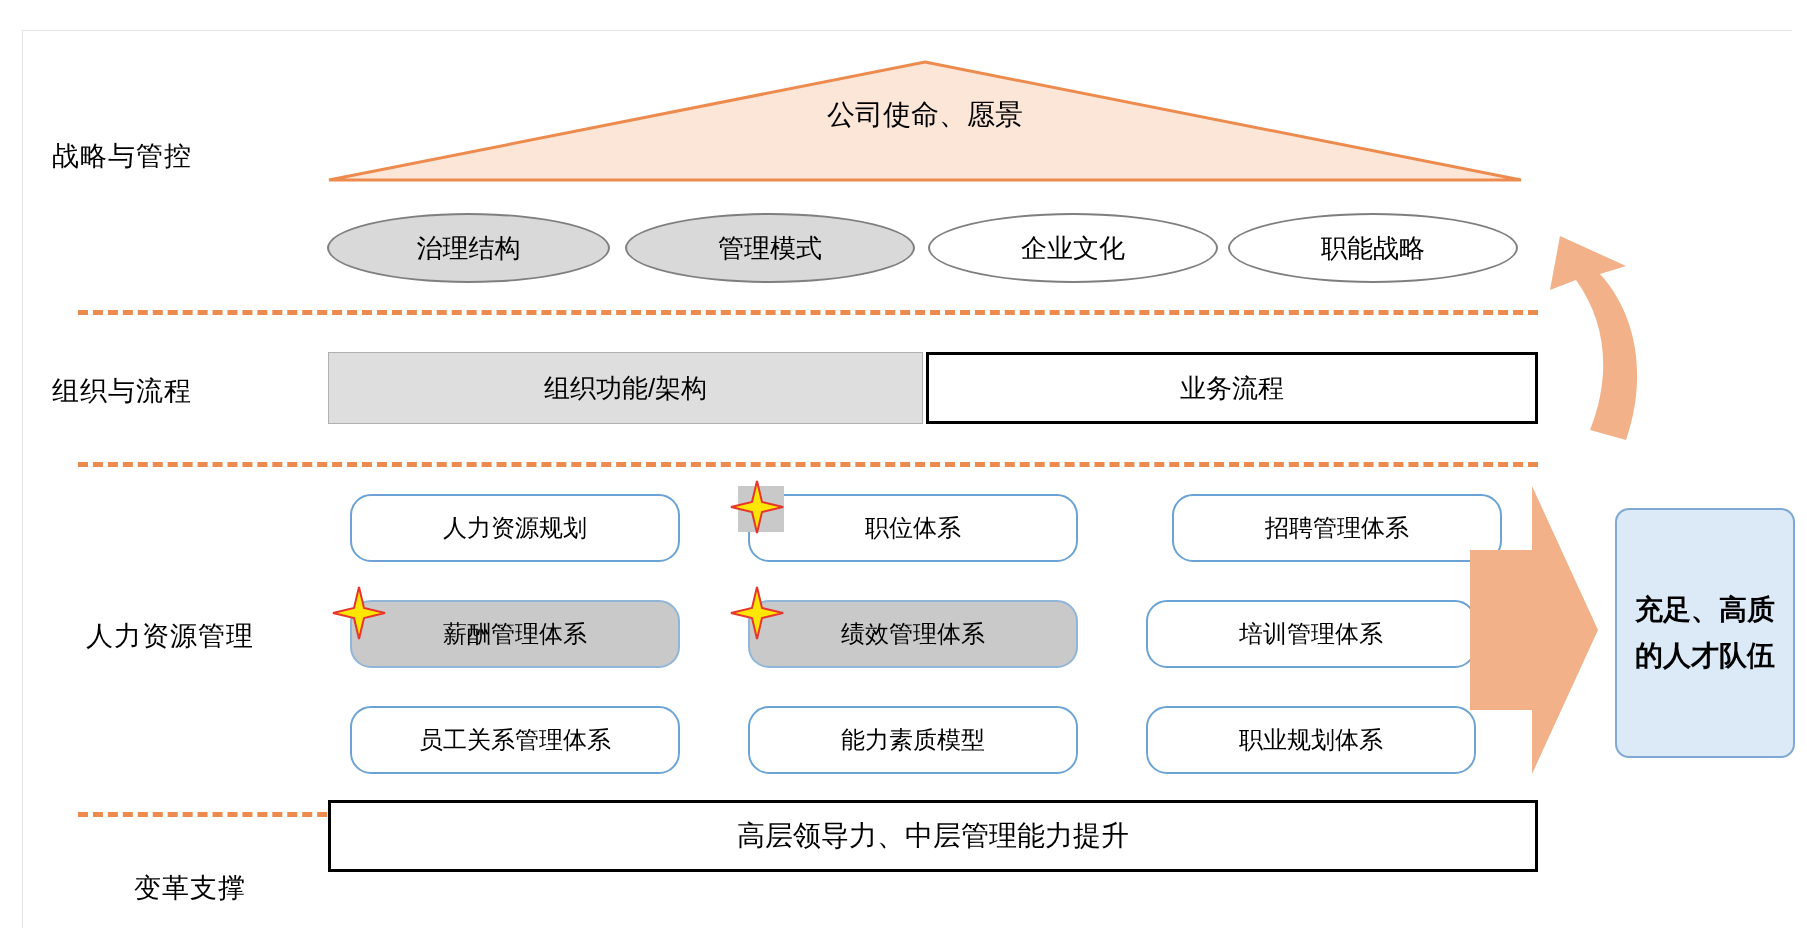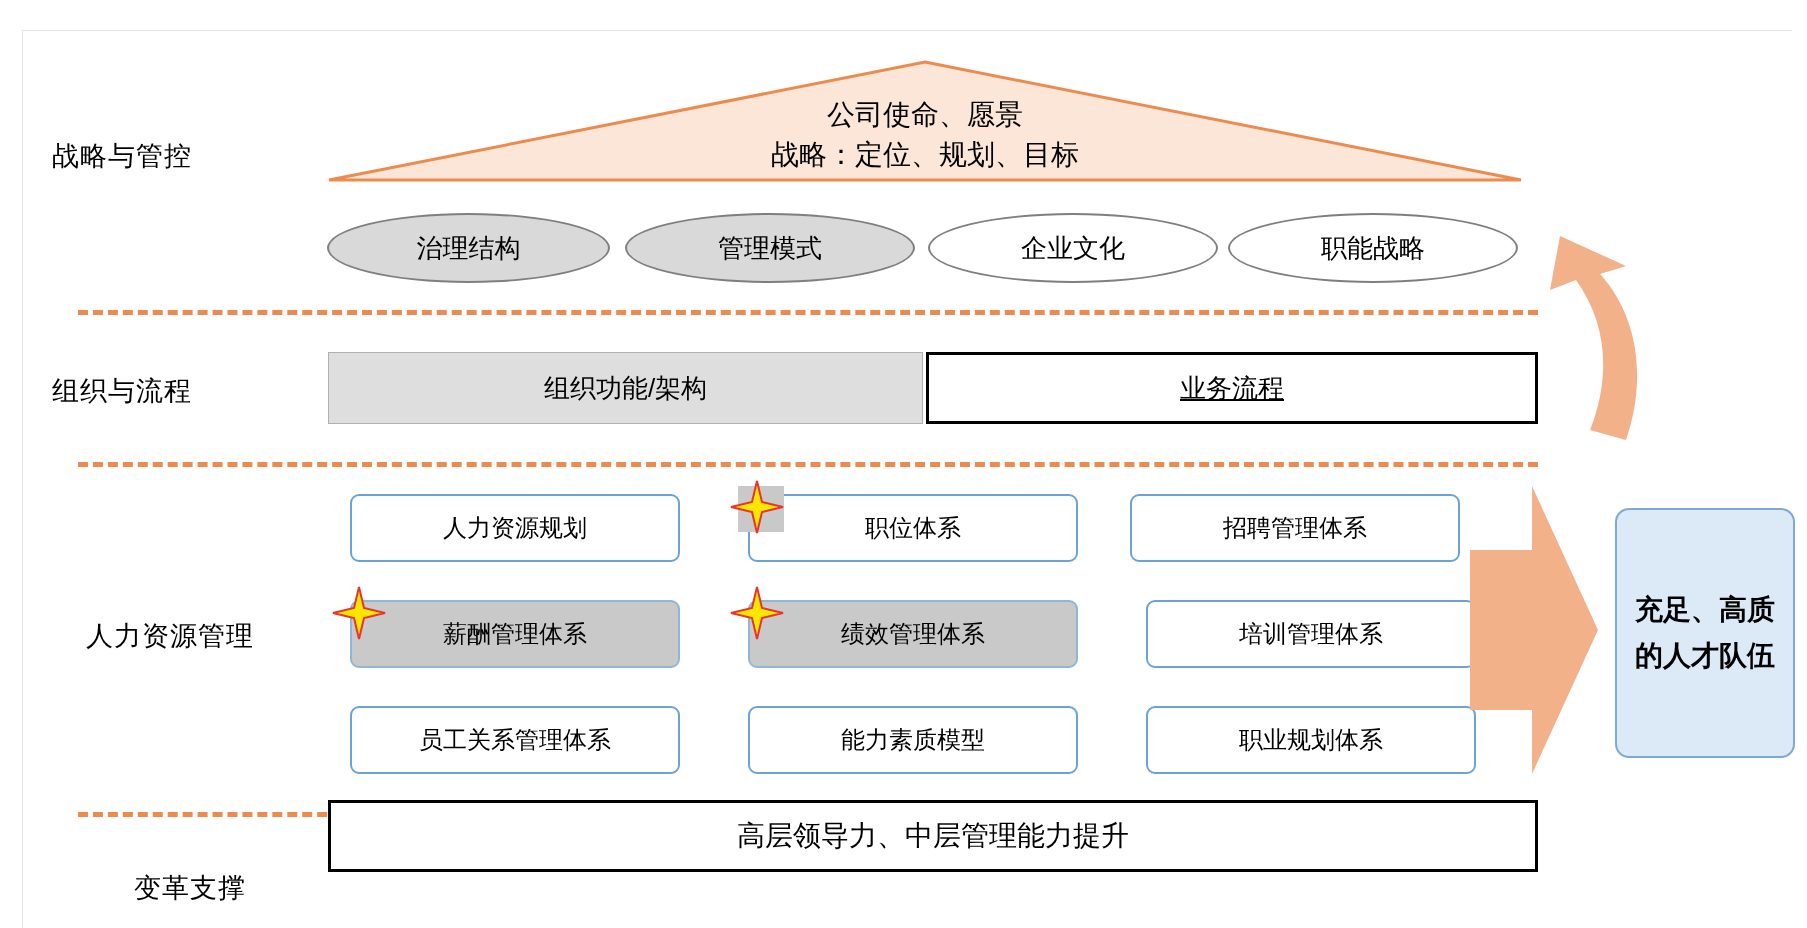--- a/index.html
+++ b/index.html
@@ -106,21 +106,21 @@
     border: 3px solid #000000;
   }
 
   
   .card {
     position: absolute;
     width: 330px;
     height: 68px;
     box-sizing: border-box;
     border: 2px solid #6ba3d6;
-    border-radius: 9px;
+    border-radius: 21px;
     background: #ffffff;
     display: flex;
     align-items: center;
     justify-content: center;
     font-size: 24px;
   }
   .card.grey {
     background: #c9c9c9;
     border: 2px solid #8fb6d8;
   }
@@ -199,62 +199,61 @@
   <div class="row-label" style="left:52px; top:618px;margin-left:34px;">人力资源管理</div>
   <div class="row-label" style="left:90px; top:870px;margin-left:44px;">变革支撑</div>
 
   <div class="roof">
     <svg width="1200" height="128" viewBox="0 0 1200 128" xmlns="http://www.w3.org/2000/svg">
       <polygon points="600,4 1196,122 4,122" fill="#FBE6D8" stroke="#ED8B4E" stroke-width="3"></polygon>
     </svg>
   </div>
   <div class="roof-text">
     <div>公司使命、愿景</div>
-    <div>战略：定位、规划、目标</div>
   </div>
 
   <div class="ellipse filled" style="left:327px; width:283px;">
     <span>治理结构</span>
   </div>
   <div class="ellipse filled" style="left:625px; width:290px;">
     <span>管理模式</span>
   </div>
   <div class="ellipse" style="left:928px; width:290px;">
     <span>企业文化</span>
   </div>
   <div class="ellipse" style="left:1228px; width:290px;">
     <span>职能战略</span>
   </div>
 
   <div class="dashed" style="top:310px;"></div>
 
   <div class="orgbox grey" style="left:328px; width:595px;">
     <span>组织功能/架构</span>
   </div>
-  <div class="orgbox white" style="left:926px; width:612px;text-decoration:underline;">
+  <div class="orgbox white" style="left:926px; width:612px;">
     <span>业务流程</span>
   </div>
 
   <div class="dashed" style="top:462px;"></div>
 
   <div class="card" style="left:350px; top:494px;">
     <span class="card-label">人力资源规划</span>
   </div>
 
   <div class="card" style="left:748px; top:494px;">
     <span class="star">
       <svg width="58" height="58" viewBox="0 0 58 58" xmlns="http://www.w3.org/2000/svg">
         <rect x="10" y="8" width="46" height="46" fill="#C9C9C9"></rect>
         <polygon points="29,3 34,24 55,29 34,34 29,55 24,34 3,29 24,24" fill="#FFE600" stroke="#E8352B" stroke-width="2"></polygon>
       </svg>
     </span>
     <span class="card-label">职位体系</span>
   </div>
 
-  <div class="card" style="left:1130px; top:494px;">
+  <div class="card" style="left:1172px; top:494px;">
     <span class="card-label">招聘管理体系</span>
   </div>
 
   <div class="card grey" style="left:350px; top:600px;">
     <span class="star">
       <svg width="58" height="58" viewBox="0 0 58 58" xmlns="http://www.w3.org/2000/svg">
         <polygon points="29,3 34,24 55,29 34,34 29,55 24,34 3,29 24,24" fill="#FFE600" stroke="#E8352B" stroke-width="2"></polygon>
       </svg>
     </span>
     <span class="card-label">薪酬管理体系</span>

